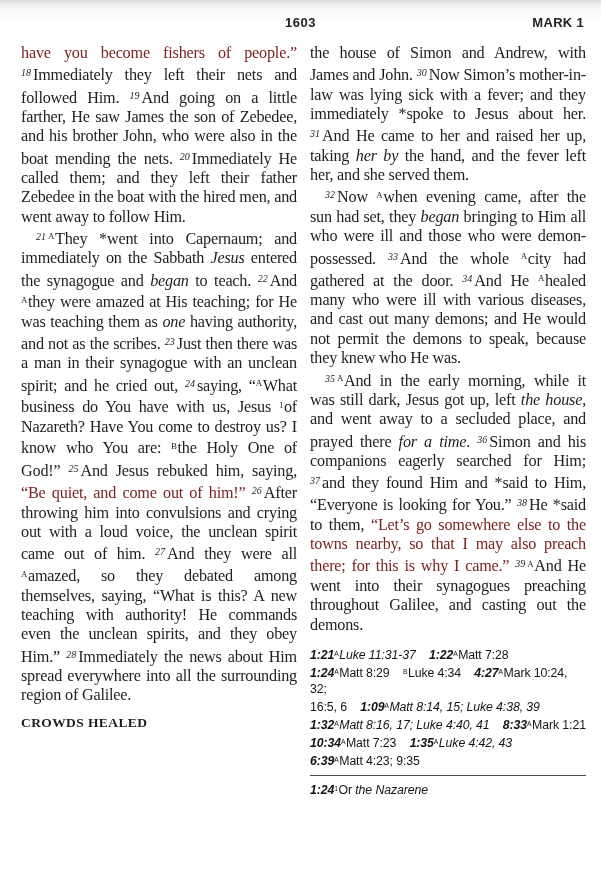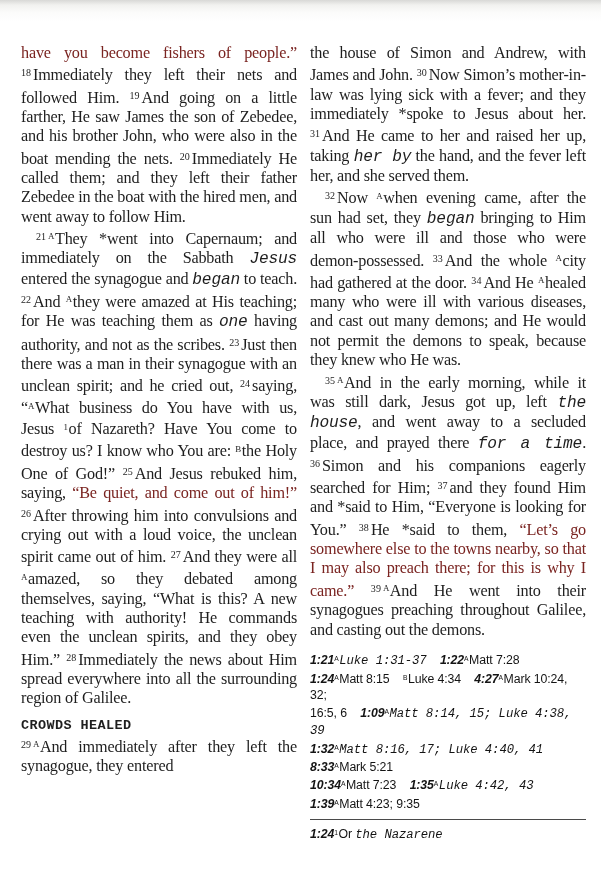--- a/index.html
+++ b/index.html
@@ -34,28 +34,28 @@
     font-size:16.2px; line-height:19.4px;
     text-align:justify;
     letter-spacing:-0.2px;
   }
   .body-p.indent { text-indent:15px; }
 
   .sect {
     margin:9px 0 2px 0;
     font-size:13.5px; font-weight:bold;
     letter-spacing:0.4px;
-    font-family:Liberation Mono, monospace;
+    font-family:Liberation Serif, serif;
   }
 
   
-  .v   { font-size:0.62em; vertical-align:0.38em; letter-spacing:0; margin-right:2px; }
+  .v   { font-size:0.62em; vertical-align:0.38em; letter-spacing:0; margin-right:2px;font-style:italic; }
   .x   { font-size:0.55em; vertical-align:0.5em; letter-spacing:0; margin-right:0.5px; }
   .n   { font-size:0.55em; vertical-align:0.5em; letter-spacing:0; margin-right:0.5px; }
-  .i   { font-style:italic;font-family:Liberation Mono, monospace; }
+  .i   { font-style:italic; }
   .b   { font-weight:bold;font-style:italic; }
   .red { color:#7a2421; }
 
   
   .fn {
     margin-top:11px;
     font-family:"Liberation Sans", sans-serif;
     font-size:12.3px; line-height:15.9px;
     color:#141414; letter-spacing:-0.1px;
   }
@@ -64,42 +64,45 @@
   .fn-sep {
     border:0; border-top:1.2px solid #4a4a4a;
     margin:6px 0 5px 0; width:100%;
   }
 </style>
 </head>
 <body>
 
 <div class="page">
 
+  <div class="header">
+    <span class="pageno">1603</span>
+    <span class="bookref">MARK 1</span>
+  </div>
 
   <div class="cols">
     <div class="col">
         <p class="body-p"><span class="red">have you become fishers of people.” </span><span class="v">18</span><span>Immediately they left their nets and followed Him. </span><span class="v">19</span><span>And going on a little farther, He saw James the son of Zebedee, and his brother John, who were also in the boat mending the nets. </span><span class="v">20</span><span>Immediately He called them; and they left their father Zebedee in the boat with the hired men, and went away to follow Him.</span></p>
         <p class="body-p indent"><span class="v">21</span><span class="x">A</span><span>They *went into Capernaum; and immediately on the Sabbath </span><span class="i">Jesus</span><span> entered the synagogue and </span><span class="i">began</span><span> to teach. </span><span class="v">22</span><span>And </span><span class="x">A</span><span>they were amazed at His teaching; for He was teaching them as </span><span class="i">one</span><span> having authority, and not as the scribes. </span><span class="v">23</span><span>Just then there was a man in their synagogue with an unclean spirit; and he cried out, </span><span class="v">24</span><span>saying, “</span><span class="x">A</span><span>What business do You have with us, Jesus </span><span class="n">1</span><span>of Nazareth? Have You come to destroy us? I know who You are: </span><span class="x">B</span><span>the Holy One of God!” </span><span class="v">25</span><span>And Jesus rebuked him, saying, </span><span class="red">“Be quiet, and come out of him!” </span><span class="v">26</span><span>After throwing him into convulsions and crying out with a loud voice, the unclean spirit came out of him. </span><span class="v">27</span><span>And they were all </span><span class="x">A</span><span>amazed, so they debated among themselves, saying, “What is this? A new teaching with authority! He commands even the unclean spirits, and they obey Him.” </span><span class="v">28</span><span>Immediately the news about Him spread everywhere into all the surrounding region of Galilee.</span></p>
         <h3 class="sect">CROWDS HEALED</h3>
-        <p class="body-p"><span class="v">29</span><span class="x">A</span><span>And immediately after they left the synagogue, they entered</span></p>
       </div>
     <div class="col">
       <div>
           <p class="body-p"><span>the house of Simon and Andrew, with James and John. </span><span class="v">30</span><span>Now Simon’s mother-in-law was lying sick with a fever; and they immediately *spoke to Jesus about her. </span><span class="v">31</span><span>And He came to her and raised her up, taking </span><span class="i">her by</span><span> the hand, and the fever left her, and she served them.</span></p>
           <p class="body-p indent"><span class="v">32</span><span>Now </span><span class="x">A</span><span>when evening came, after the sun had set, they </span><span class="i">began</span><span> bringing to Him all who were ill and those who were demon-possessed. </span><span class="v">33</span><span>And the whole </span><span class="x">A</span><span>city had gathered at the door. </span><span class="v">34</span><span>And He </span><span class="x">A</span><span>healed many who were ill with various diseases, and cast out many demons; and He would not permit the demons to speak, because they knew who He was.</span></p>
           <p class="body-p indent"><span class="v">35</span><span class="x">A</span><span>And in the early morning, while it was still dark, Jesus got up, left </span><span class="i">the house</span><span>, and went away to a secluded place, and prayed there </span><span class="i">for a time</span><span>. </span><span class="v">36</span><span>Simon and his companions eagerly searched for Him; </span><span class="v">37</span><span>and they found Him and *said to Him, “Everyone is looking for You.” </span><span class="v">38</span><span>He *said to them, </span><span class="red">“Let’s go somewhere else to the towns nearby, so that I may also preach there; for this is why I came.” </span><span class="v">39</span><span class="x">A</span><span>And He went into their synagogues preaching throughout Galilee, and casting out the demons.</span></p>
         </div>
       <div class="fn">
         <div>
-            <div class="fn-line"><span class="b">1:21</span><span class="x">A</span><span class="i">Luke 1:31-37</span><span>    </span><span class="b">1:22</span><span class="x">A</span><span>Matt 7:28</span></div>
-            <div class="fn-line"><span class="b">1:24</span><span class="x">A</span><span>Matt 8:15</span><span>    </span><span class="x">B</span><span>Luke 4:34</span><span>    </span><span class="b">4:27</span><span class="x">A</span><span>Mark 10:24, 32;</span></div>
+            <div class="fn-line"><span class="b">1:21</span><span class="x">A</span><span class="i">Luke 11:31-37</span><span>    </span><span class="b">1:22</span><span class="x">A</span><span>Matt 7:28</span></div>
+            <div class="fn-line"><span class="b">1:24</span><span class="x">A</span><span>Matt 8:29</span><span>    </span><span class="x">B</span><span>Luke 4:34</span><span>    </span><span class="b">4:27</span><span class="x">A</span><span>Mark 10:24, 32;</span></div>
             <div class="fn-line"><span>16:5, 6</span><span>    </span><span class="b">1:09</span><span class="x">A</span><span class="i">Matt 8:14, 15; Luke 4:38, 39</span></div>
-            <div class="fn-line"><span class="b">1:32</span><span class="x">A</span><span class="i">Matt 8:16, 17; Luke 4:40, 41</span><span>    </span><span class="b">8:33</span><span class="x">A</span><span>Mark 5:21</span></div>
+            <div class="fn-line"><span class="b">1:32</span><span class="x">A</span><span class="i">Matt 8:16, 17; Luke 4:40, 41</span><span>    </span><span class="b">8:33</span><span class="x">A</span><span>Mark 1:21</span></div>
             <div class="fn-line"><span class="b">10:34</span><span class="x">A</span><span>Matt 7:23</span><span>    </span><span class="b">1:35</span><span class="x">A</span><span class="i">Luke 4:42, 43</span></div>
-            <div class="fn-line"><span class="b">1:39</span><span class="x">A</span><span>Matt 4:23; 9:35</span></div>
+            <div class="fn-line"><span class="b">6:39</span><span class="x">A</span><span>Matt 4:23; 9:35</span></div>
           </div>
         <hr class="fn-sep">
         <div>
             <div class="fn-line"><span class="b">1:24</span><span class="n">1</span><span>Or </span><span class="i">the Nazarene</span></div>
           </div>
       </div>
     </div>
   </div>
 
 </div>

